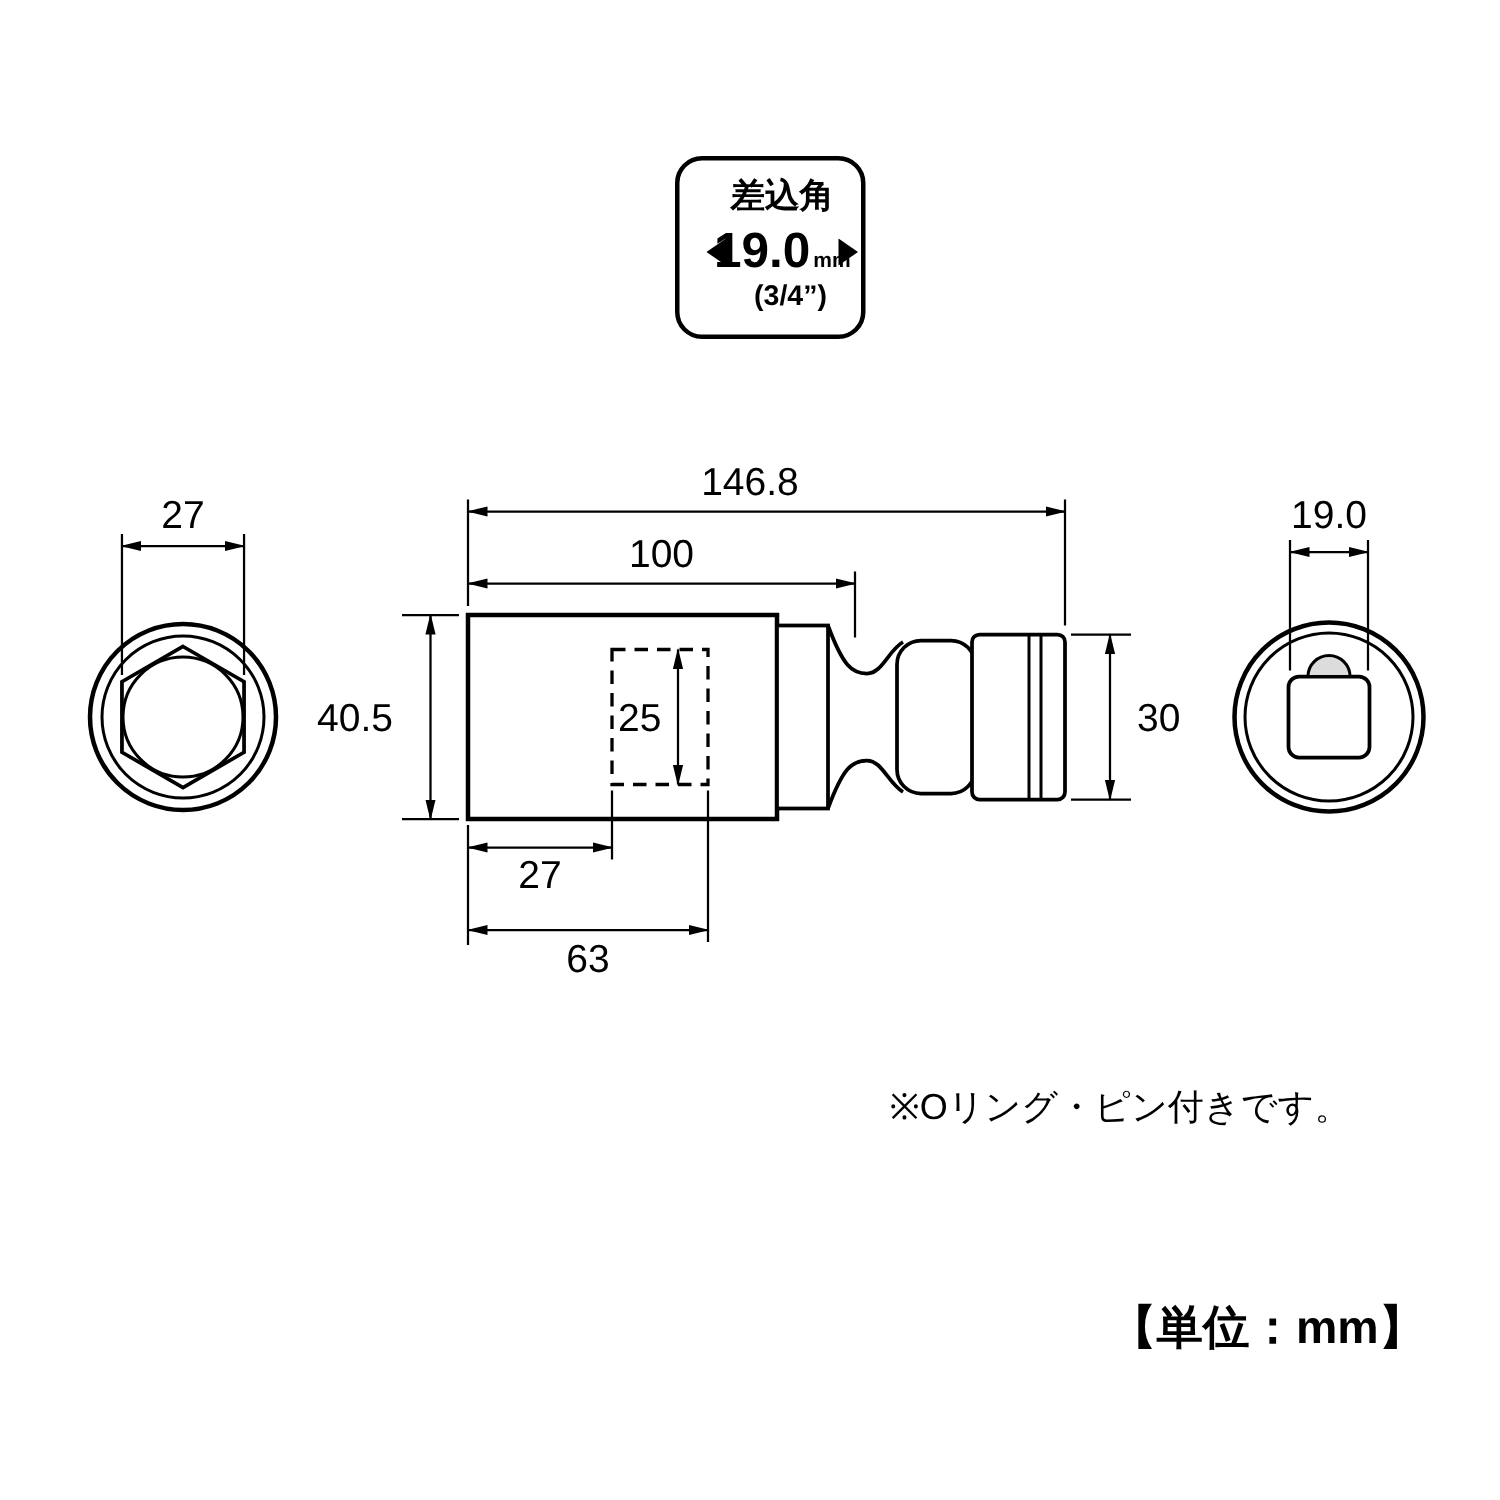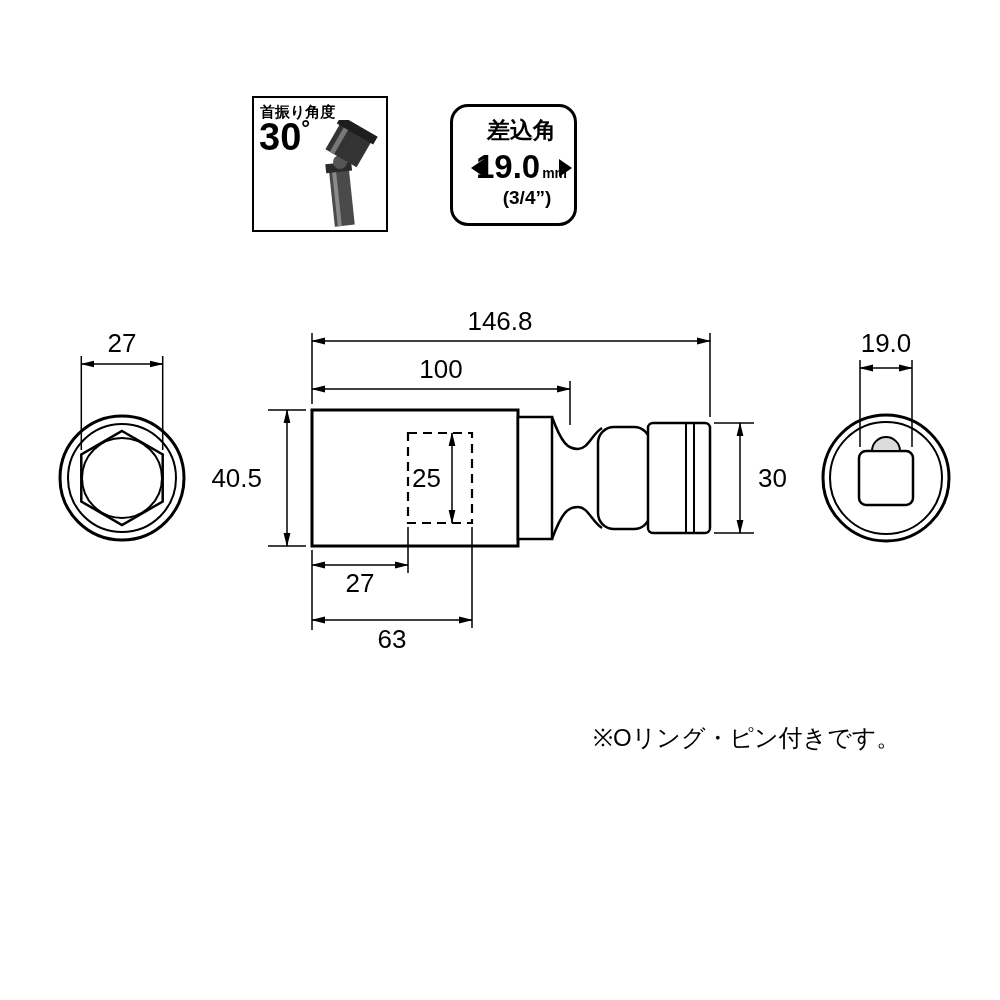--- a/index.html
+++ b/index.html
@@ -47,37 +47,20 @@
   
   .note-oring { left:593px; top:720px; font-size:24px; white-space:nowrap; }
   .note-unit  { left:740px; top:864px; font-size:31px; font-weight:bold; white-space:nowrap; }
 </style>
 </head>
 <body>
 
 <div class="canvas">
 
 
-  <div class="abs swing-badge">
-    <div class="swing-title">首振り角度</div>
-    <div class="swing-value"><span>30</span><span class="swing-deg">°</span></div>
-    <svg class="swing-illustration" width="90" height="108" viewBox="0 0 90 108">
-      <g transform="rotate(-6 45 60)">
-        <rect x="36" y="48" width="20" height="58" fill="#4a4a4a"></rect>
-        <rect x="39" y="48" width="4" height="58" fill="#8a8a8a"></rect>
-        <rect x="33" y="43" width="26" height="9" fill="#2b2b2b"></rect>
-      </g>
-      <circle cx="46" cy="42" r="7" fill="#555"></circle>
-      <g transform="rotate(30 46 40)">
-        <rect x="28" y="8" width="36" height="30" fill="#333"></rect>
-        <rect x="33" y="8" width="5" height="30" fill="#777"></rect>
-        <rect x="25" y="1" width="42" height="9" fill="#1e1e1e"></rect>
-      </g>
-    </svg>
-  </div>
 
   <div class="abs drive-badge">
     <div class="drive-title">差込角</div>
     <div class="drive-row">
       <span class="tri tri-left"></span>
       <span class="drive-val">19.0</span>
       <span class="drive-unit">mm</span>
       <span class="tri tri-right"></span>
     </div>
     <div class="drive-frac">(3/4”)</div>
@@ -166,14 +149,15 @@
     </g>
     <g stroke="#000" stroke-width="1.5">
       <line x1="860" y1="447" x2="860" y2="360"></line>
       <line x1="912" y1="447" x2="912" y2="360"></line>
       <line x1="860" y1="368" x2="912" y2="368" marker-start="url(#arr)" marker-end="url(#arr)"></line>
     </g>
     <text x="886" y="352" text-anchor="middle" class="dim">19.0</text>
   </svg>
 
   <div class="abs note-oring">※Oリング・ピン付きです。</div>
+  <div class="abs note-unit">【単位：mm】</div>
 
 </div>
 
 </body></html>

